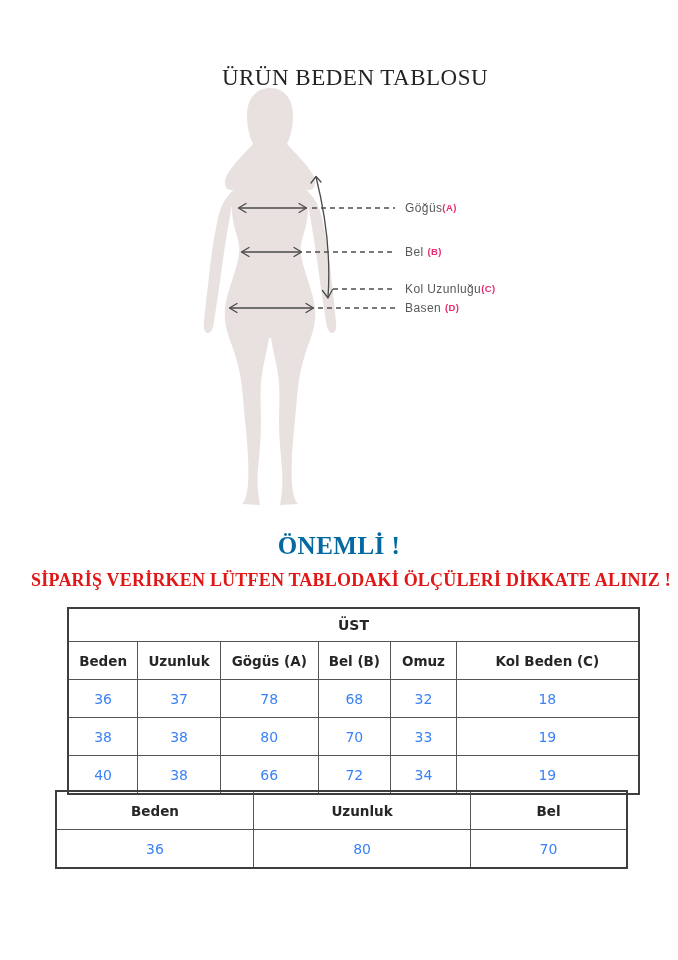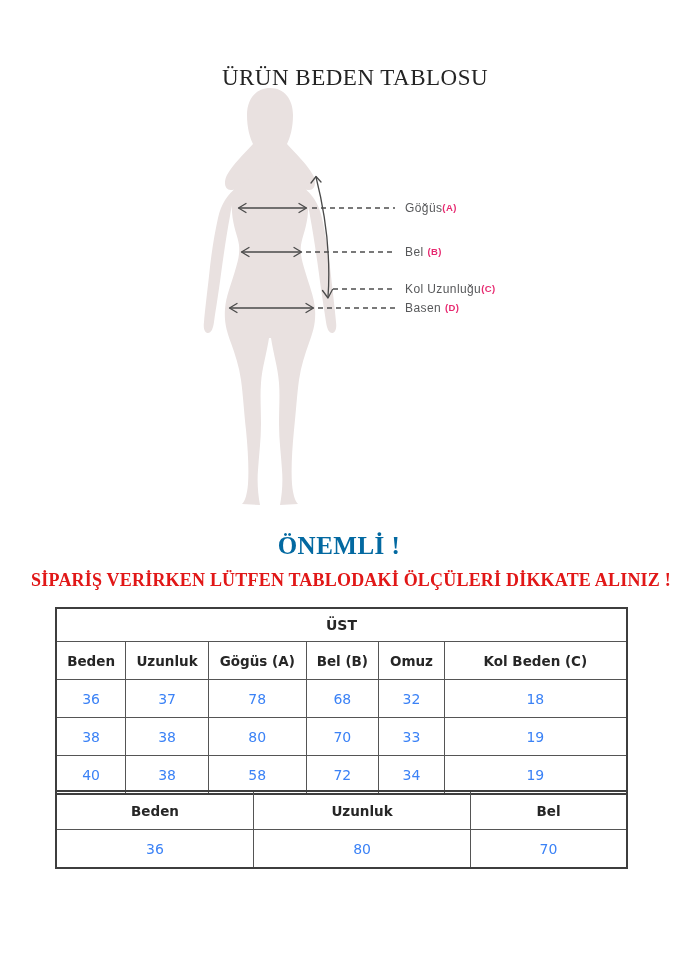--- a/index.html
+++ b/index.html
@@ -34,21 +34,21 @@
   table.tbl {
     position:absolute; left:55px; width:573px;
     border-collapse:collapse; table-layout:fixed;
     font-family:"DejaVu Sans", sans-serif; color:#262626;
     border:2px solid #3e3e3e;
   }
   .tbl td, .tbl th { border:1px solid #555555; text-align:center; vertical-align:middle; padding:0; }
   .tbl tr.section-row td { height:32px; font-weight:bold; font-size:14px; }
   .tbl tr.header-row th { height:37px; font-weight:bold; font-size:13.5px; }
   .tbl tr.data-row td { height:37px; font-weight:400; font-size:14px; color:#3b82f6; }
-  table.ust { top:607px; }
+  table.ust { top:607px;margin-left:12px; }
   table.alt { top:790px; }
 </style>
 </head>
 <body>
 
 <div class="page">
 
   <h1 class="title">ÜRÜN BEDEN TABLOSU</h1>
 
   <div class="diagram">
@@ -174,21 +174,21 @@
       <td>38</td>
       <td>38</td>
       <td>80</td>
       <td>70</td>
       <td>33</td>
       <td>19</td>
     </tr>
     <tr class="data-row">
       <td>40</td>
       <td>38</td>
-      <td>58</td>
+      <td>66</td>
       <td>72</td>
       <td>34</td>
       <td>19</td>
     </tr>
   </tbody>
     </table>
 
   <table class="tbl alt">
     <colgroup>
       <col style="width:34.6%">

